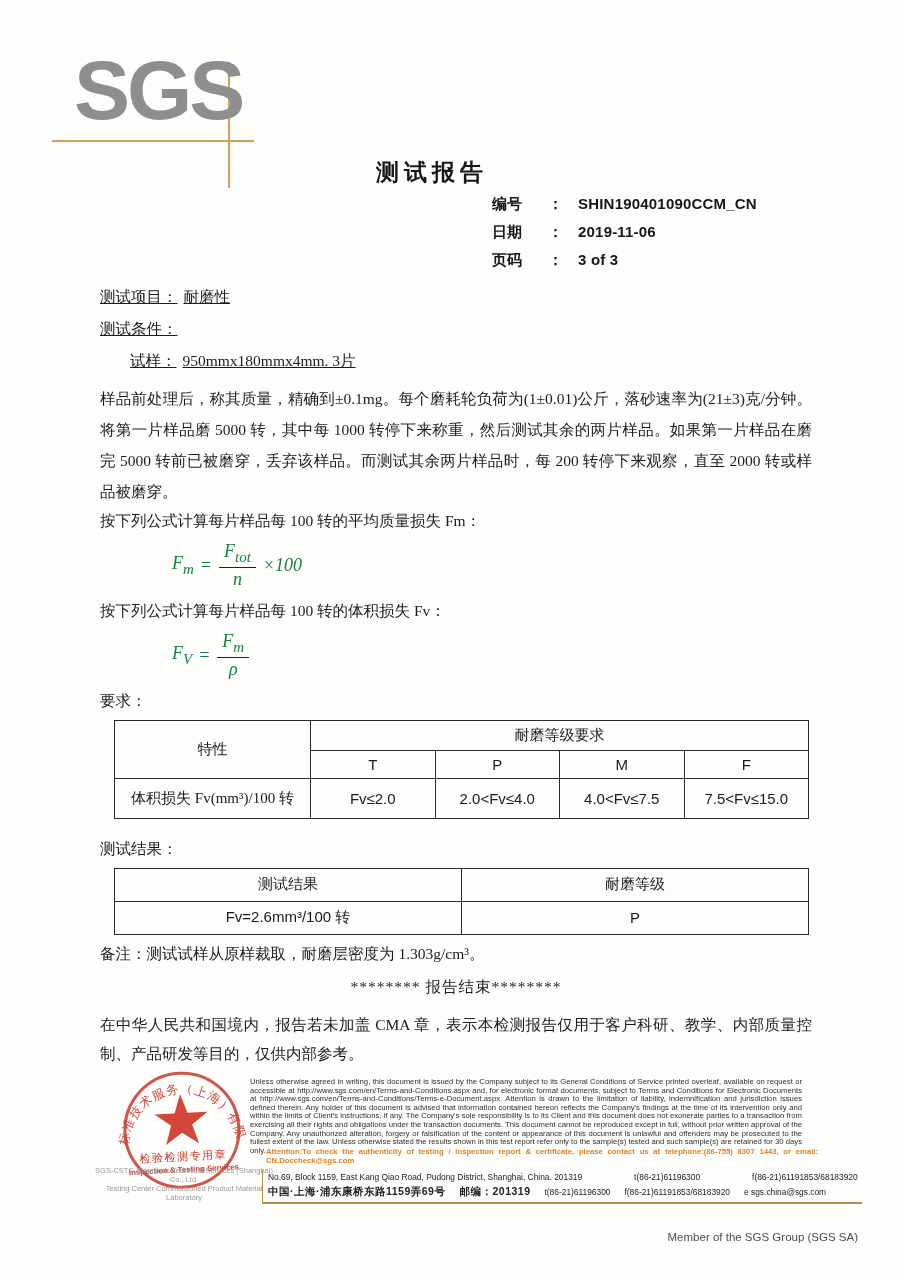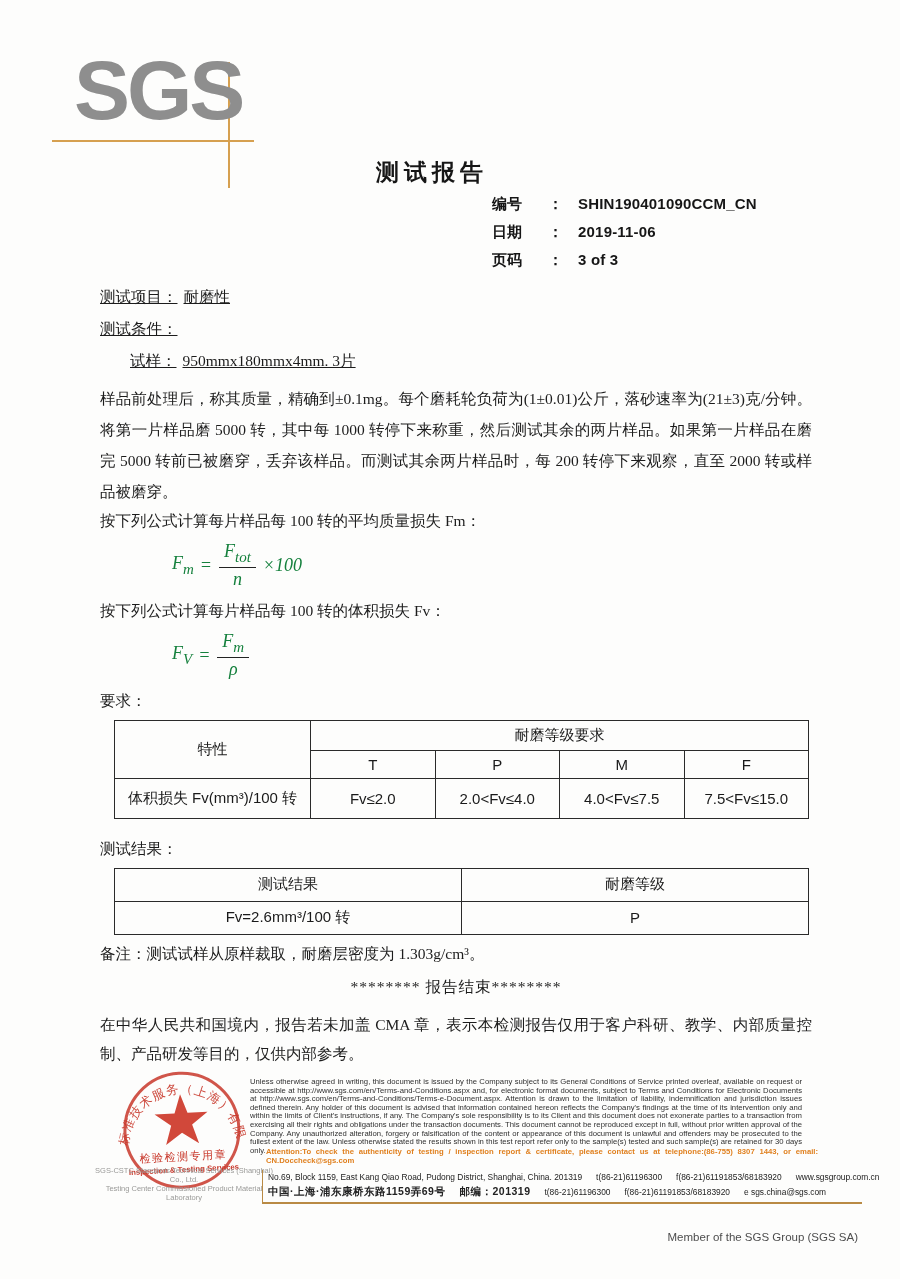--- a/index.html
+++ b/index.html
@@ -42,39 +42,39 @@
 
   
   table { border-collapse:collapse; table-layout:fixed; width:695px; margin-left:14px;
           font-family:"Liberation Sans", sans-serif; }
   th, td { border:1.6px solid #2a2a2a; text-align:center; vertical-align:middle;
            font-size:15px; font-weight:normal; color:#1a1a1a; }
   .tbl-req { margin-top:8px; }
   .tbl-req .h-group { height:30px; font-family:"Liberation Serif",serif; }
   .tbl-req .h-grade td { height:28px; }
   .tbl-req .r-data td { height:40px; }
-  .cell-char { width:196px; font-family:Liberation Sans, sans-serif; }
+  .cell-char { width:196px; font-family:Liberation Serif, serif; }
   .tbl-res { margin-top:8px; }
   .tbl-res td { height:33px; }
   .sec-label { margin:20px 0 4px 0; }
   .remark { margin-top:9px; margin-bottom:12px; }
   .note { text-align:justify; line-height:29px; }
   .end-marker { text-align:center; margin:10px 0 12px 0; letter-spacing:1px; }
 
   
   .stamp-wrap { position:absolute; left:100px; top:1066px; width:170px; height:132px;
                 transform:rotate(-3deg); }
   .stamp-company { position:absolute; left:94px; top:1166px; width:180px; text-align:center;
                    font-size:7.5px; line-height:9px; color:#9a9a98; }
   .disclaimer { position:absolute; left:250px; top:1078px; width:552px; font-size:7.7px;
                 line-height:8.6px; text-align:justify; color:#2f2f2f; }
   .attention { position:absolute; left:266px; top:1147px; width:552px; font-size:7.7px;
                line-height:9px; color:#e0801f; font-weight:bold; text-align:justify; }
   .addr1 { position:absolute; left:268px; top:1172px; width:600px; font-size:8.4px;
-           color:#222; display:flex; }
+           color:#222; display:flex;gap:38px; }
   .addr2 { position:absolute; left:268px; top:1185px; width:610px; font-size:10px;
            font-weight:bold; color:#222; display:flex; align-items:center; }
   .addr1 .seg, .addr2 .seg { margin-right:14px; white-space:nowrap; }
   .addr2 .seg-cn { font-size:10.5px; letter-spacing:.5px; }
   .addr2 .seg-sm { font-size:8.4px; font-weight:normal; }
   .addr1 .seg-sm { font-size:8.4px; }
   .footer-rule { position:absolute; left:262px; top:1202px; width:600px; height:2px; background:#b98a44; }
   .footer-tick { position:absolute; left:262px; top:1170px; width:1px; height:32px; background:#b98a44; }
   .member { position:absolute; right:42px; top:1231px; font-size:11.5px; color:#4d4d4d; }
 </style>

